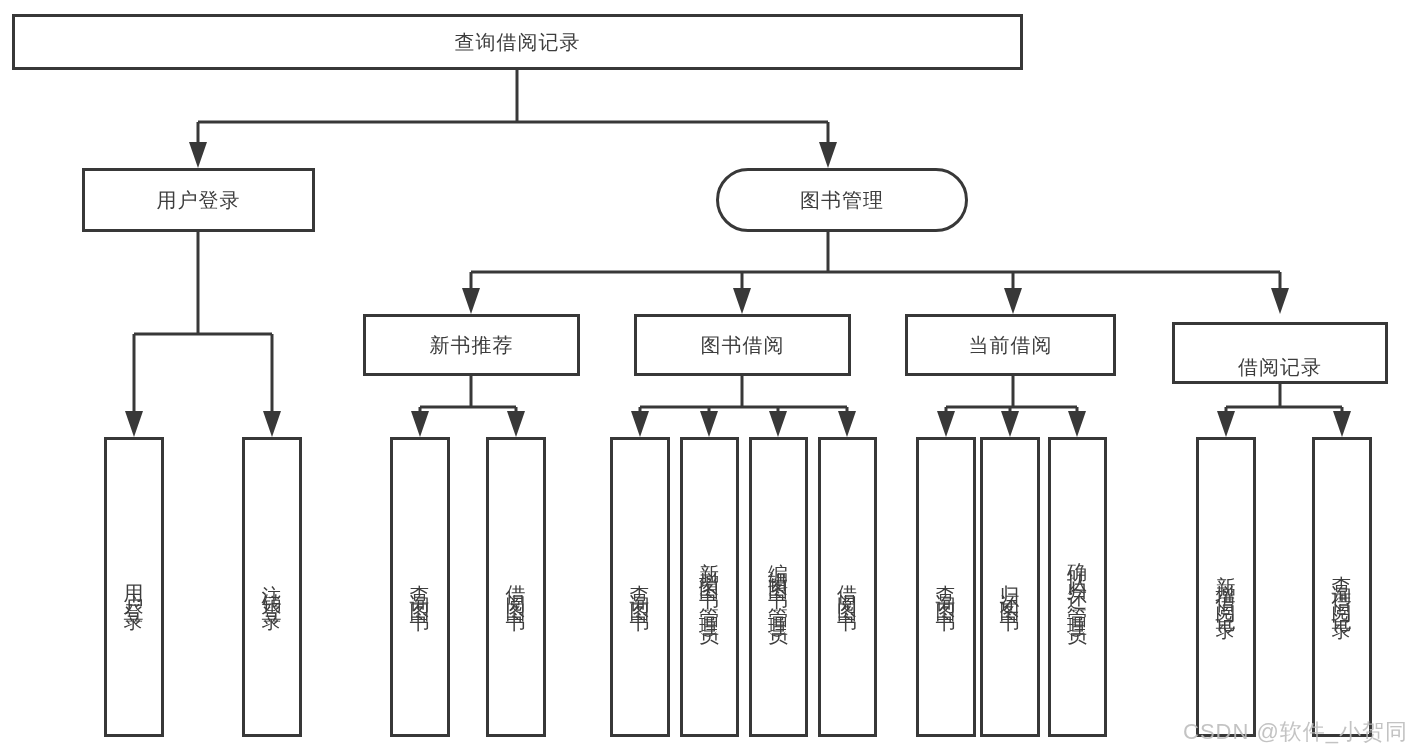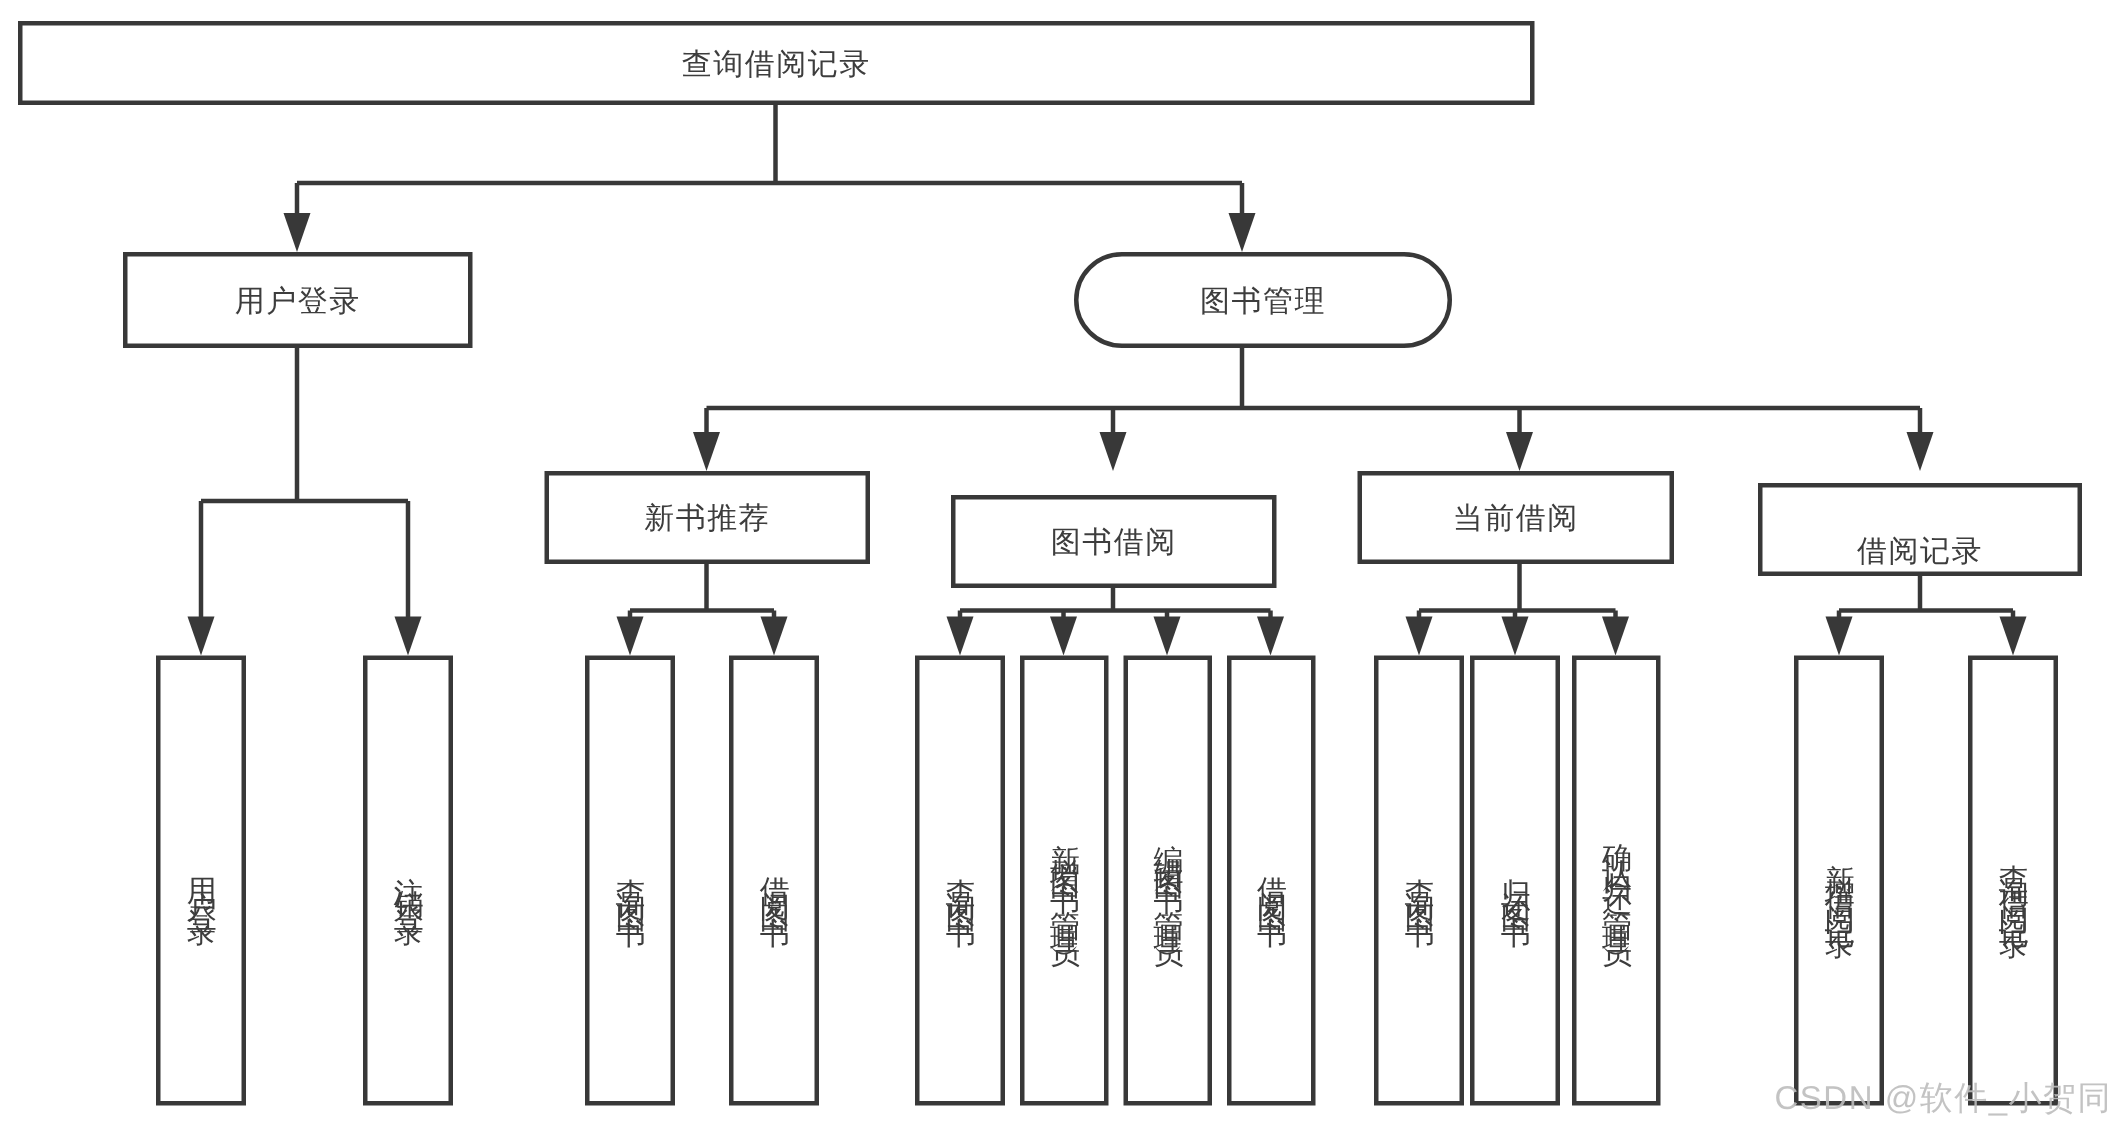--- a/index.html
+++ b/index.html
@@ -45,21 +45,21 @@
     line-height: 1;
     white-space: nowrap;
   }
   
   #node-root            { left: 12px;   top: 14px;  width: 1011px; height: 56px; }
   
   #node-user-login      { left: 82px;   top: 168px; width: 233px;  height: 64px; }
   #node-book-mgmt       { left: 716px;  top: 168px; width: 252px;  height: 64px; border-radius: 32px; }
   
   #node-new-book-rec    { left: 363px;  top: 314px; width: 217px;  height: 62px; justify-content: center; }
-  #node-book-borrow     { left: 634px;  top: 314px; width: 217px;  height: 62px; margin-top: 16px; }
+  #node-book-borrow     { left: 634px;  top: 314px; width: 217px;  height: 62px; }
   #node-current-borrow  { left: 905px;  top: 314px; width: 211px;  height: 62px; }
   #node-borrow-records  { left: 1172px; top: 322px; width: 216px;  height: 62px; align-items: flex-end; }
   
   .node.leaf            { top: 437px; height: 300px; width: 60px; }
   #leaf-user-login      { left: 104px; }
   #leaf-logout          { left: 242px; }
   #leaf-query-books-1   { left: 390px; }
   #leaf-borrow-books-1  { left: 486px; }
   #leaf-query-books-2   { left: 610px; }
   #leaf-add-books       { left: 680px; width: 59px; }

